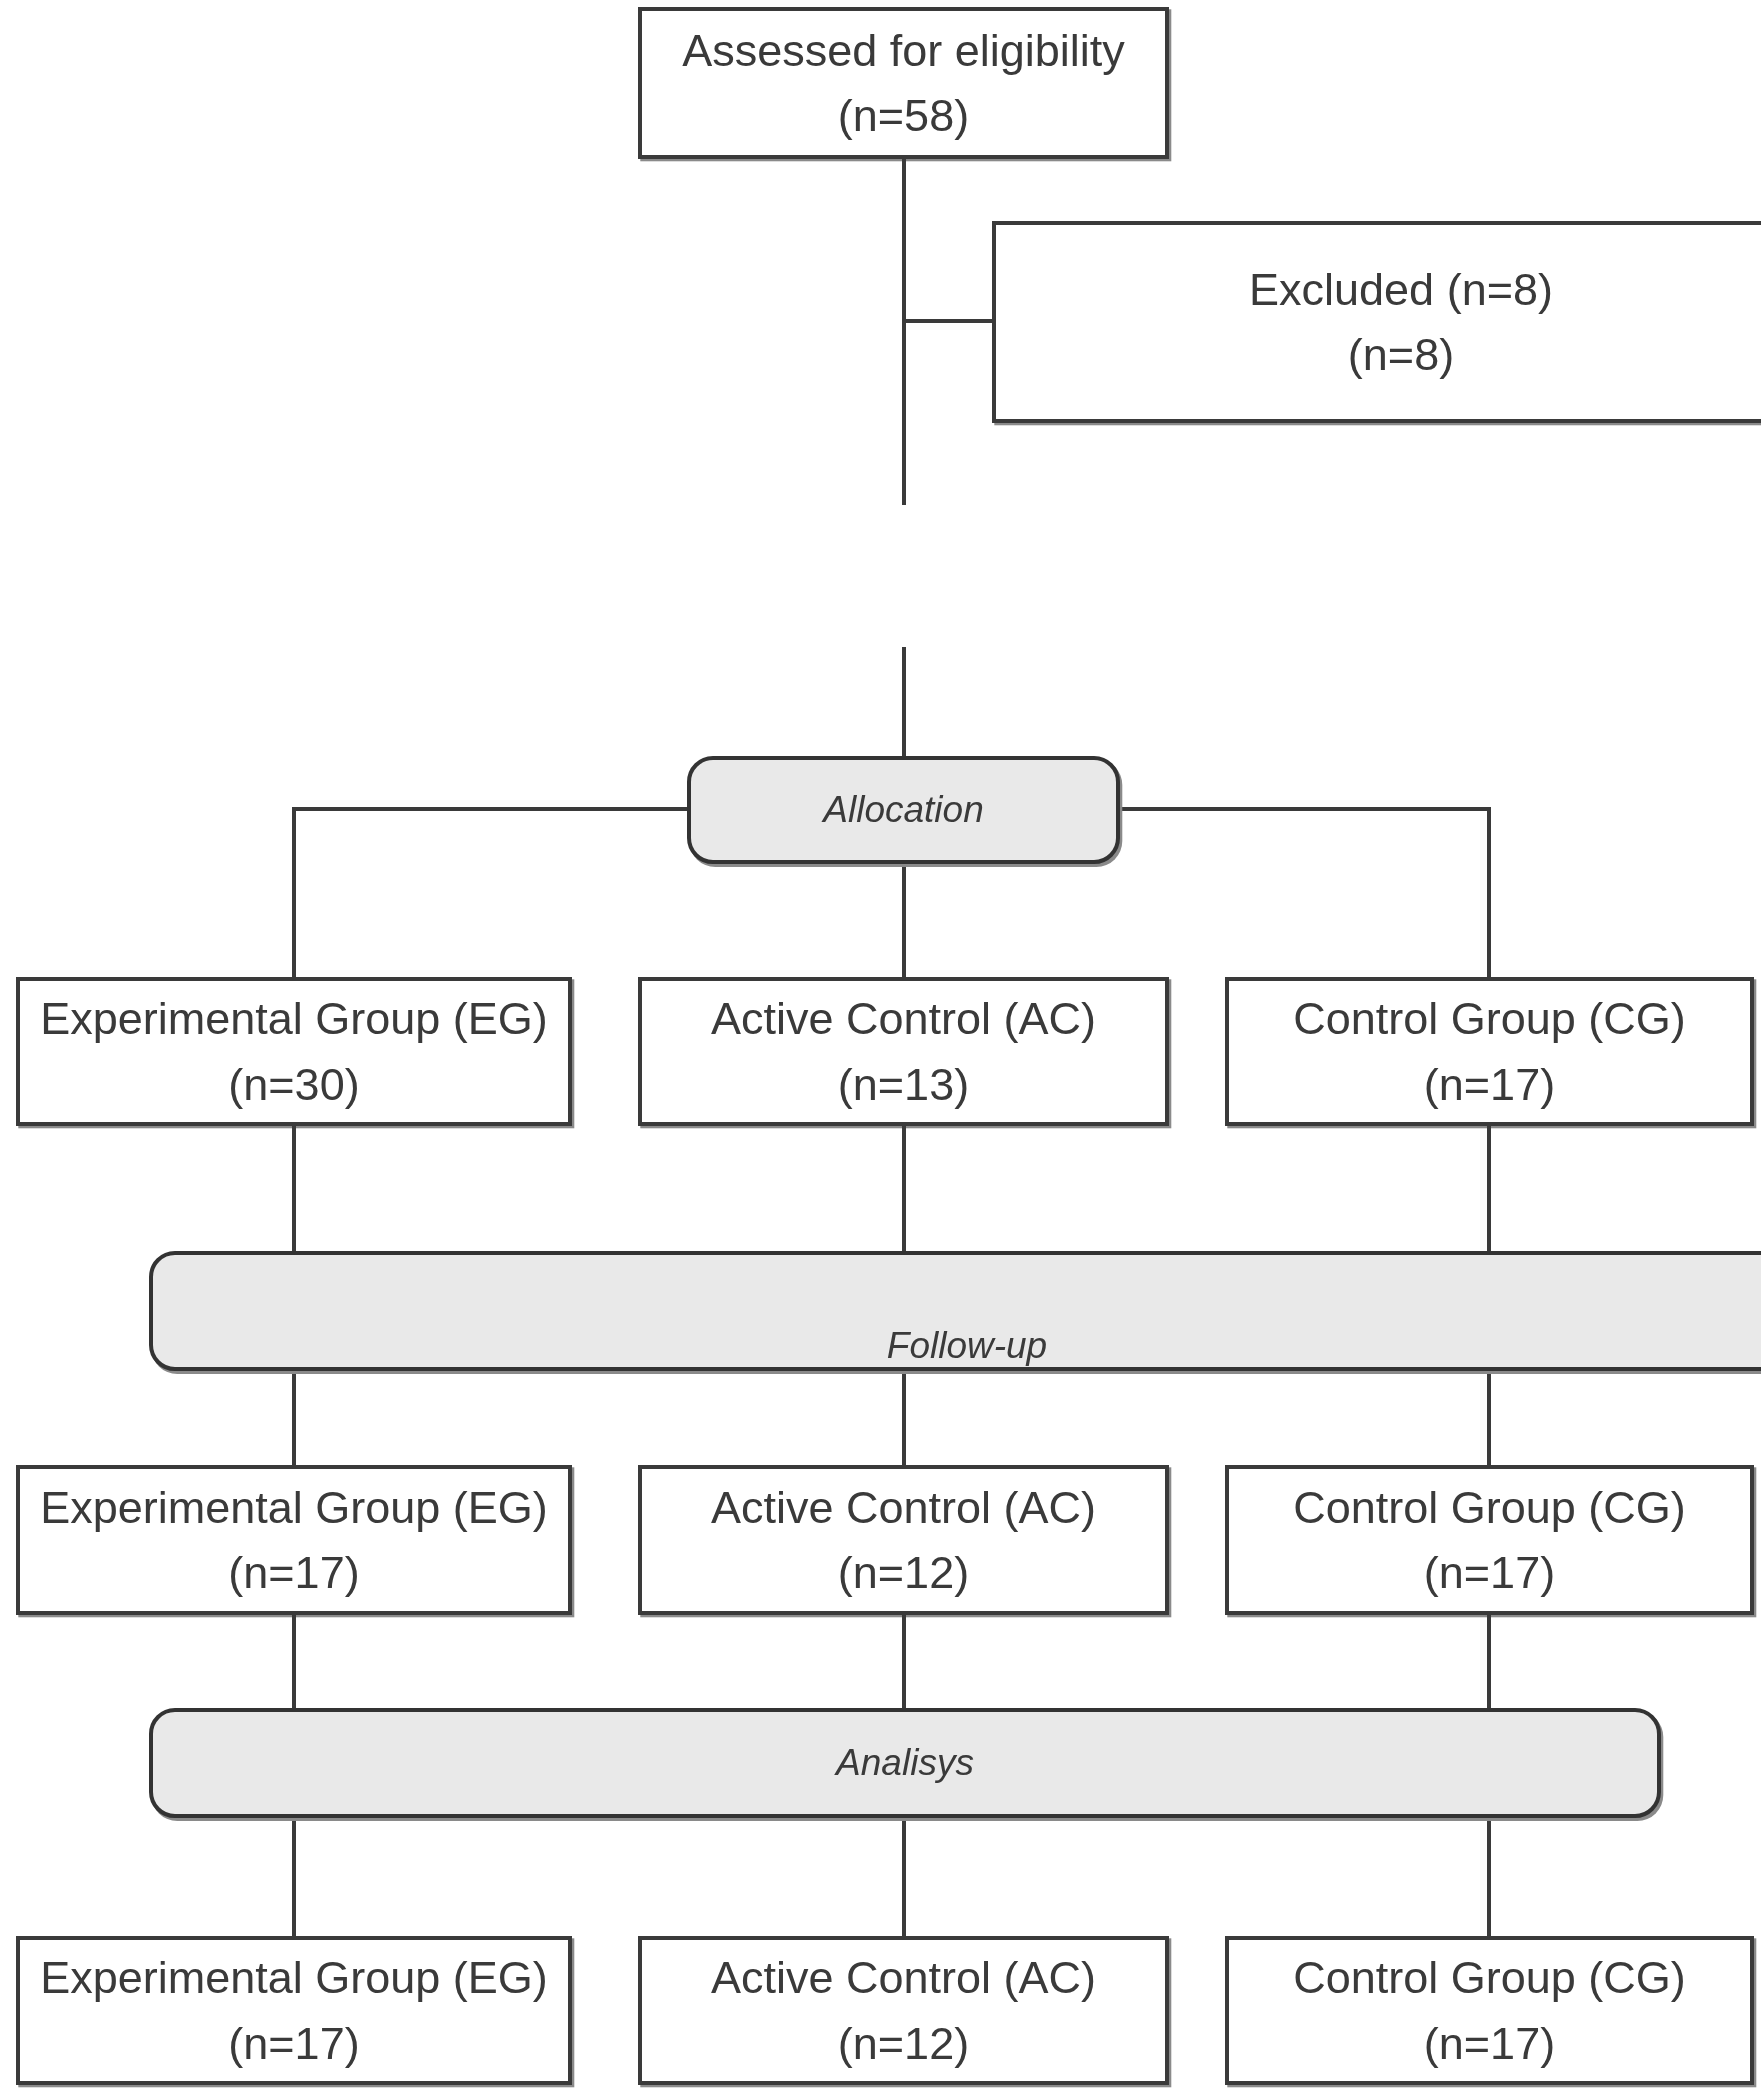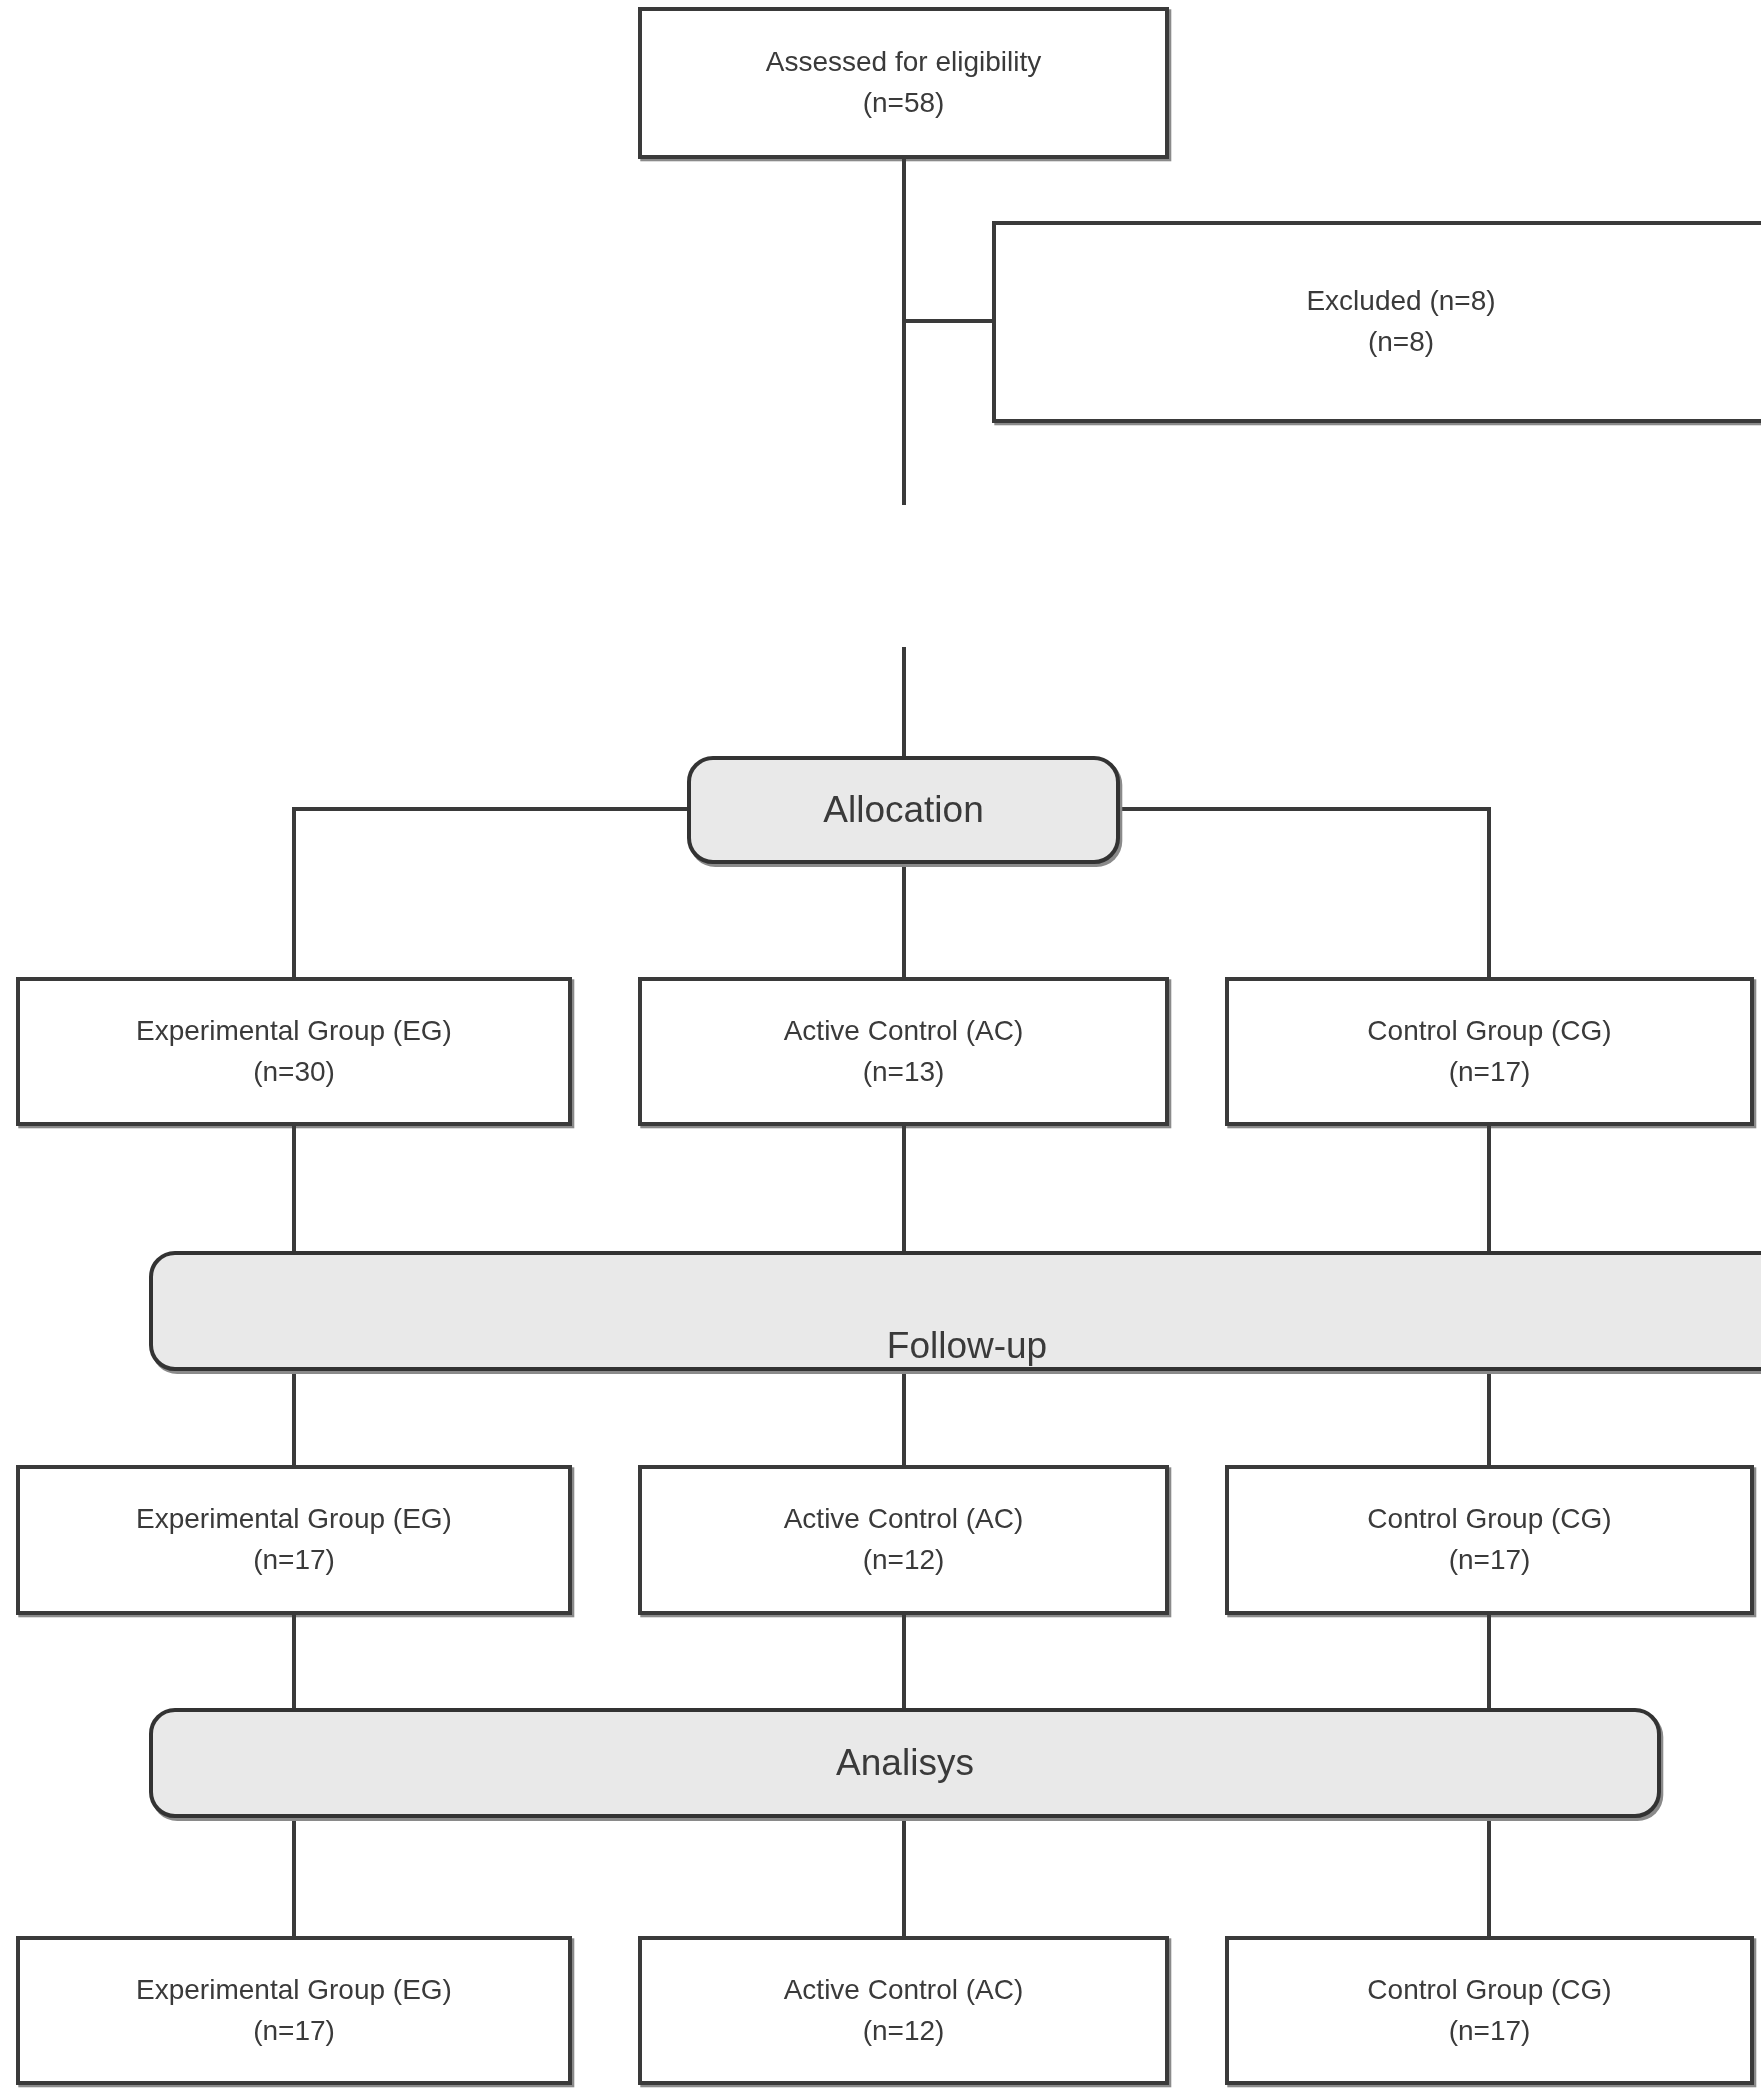--- a/index.html
+++ b/index.html
@@ -19,38 +19,39 @@
     position: absolute;
     box-sizing: border-box;
     background: #ffffff;
     border: 4.6px solid #3a3a3a;
     box-shadow: 2.3px 2.3px 0 #8a8a8a;
     display: flex;
     flex-direction: column;
     align-items: center;
     justify-content: center;
     text-align: left;
-    font-size: 28px;
+    font-size: 45px;
     line-height: 1.45;
     color: #3a3a3a;
   }
   .stage {
     position: absolute;
     box-sizing: border-box;
     background: #e9e9e9;
     border: 4.6px solid #333333;
     border-radius: 26px;
     box-shadow: 2.3px 3px 0 #8a8a8a;
     display: flex;
     align-items: center;
     justify-content: center;
     text-align: center;
     font-size: 37px;
     color: #3a3a3a;
     z-index: 2;
+    font-style: italic;
   }
   .vline, .hline {
     position: absolute;
     background: #3a3a3a;
     z-index: 1;
   }
   .vline { width: 3.8px; }
   .hline { height: 3.8px; }
   .t-line { display: block; }
 </style>

